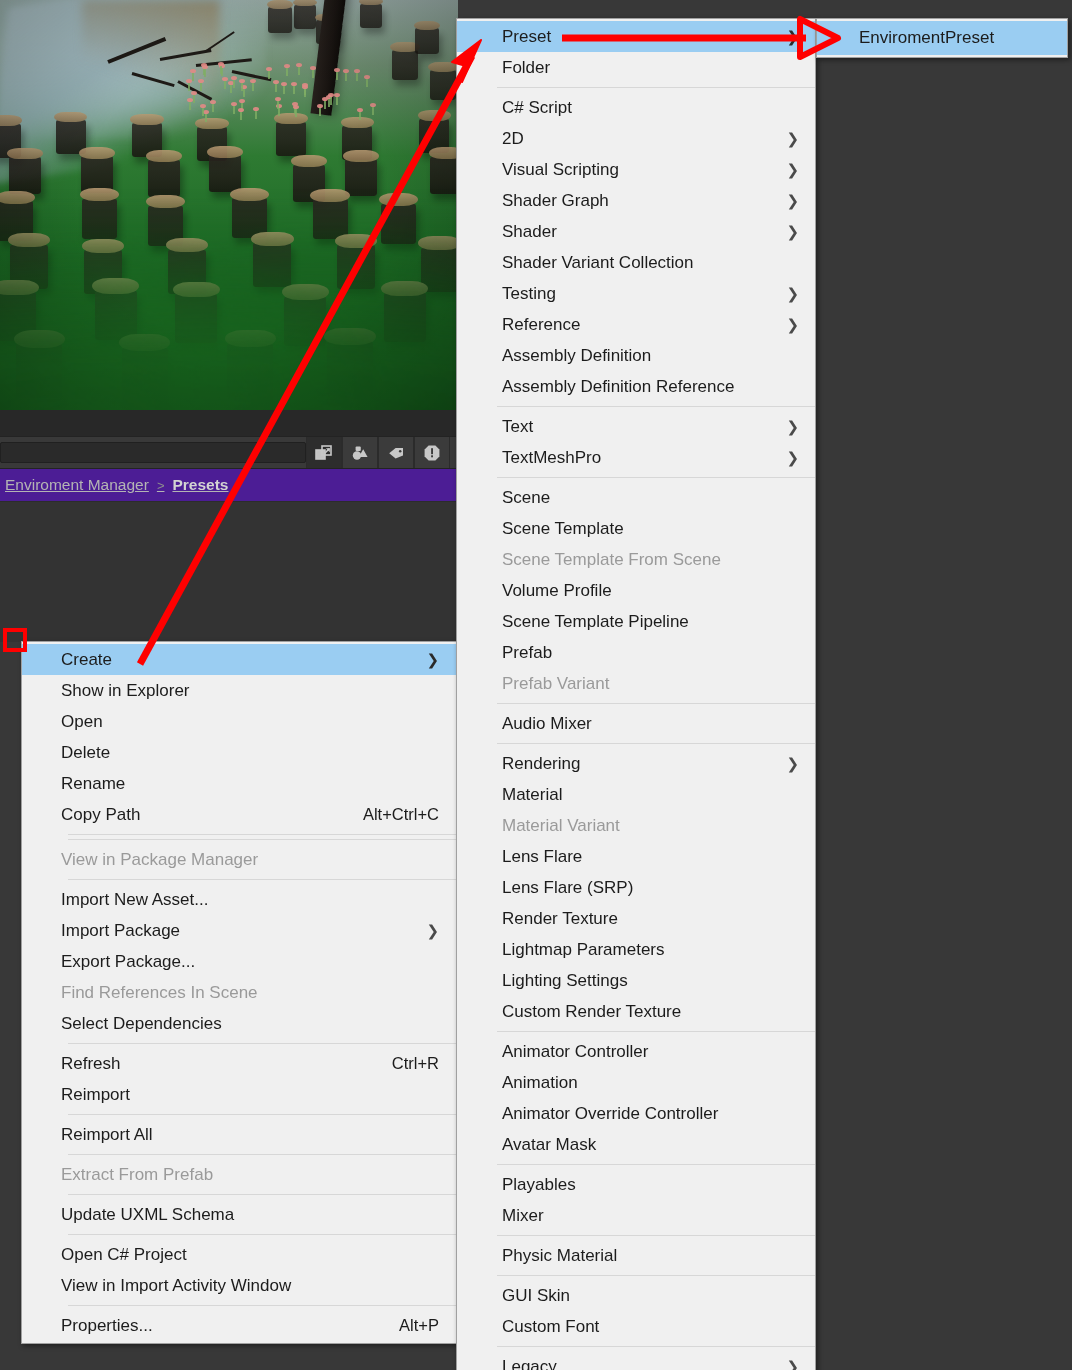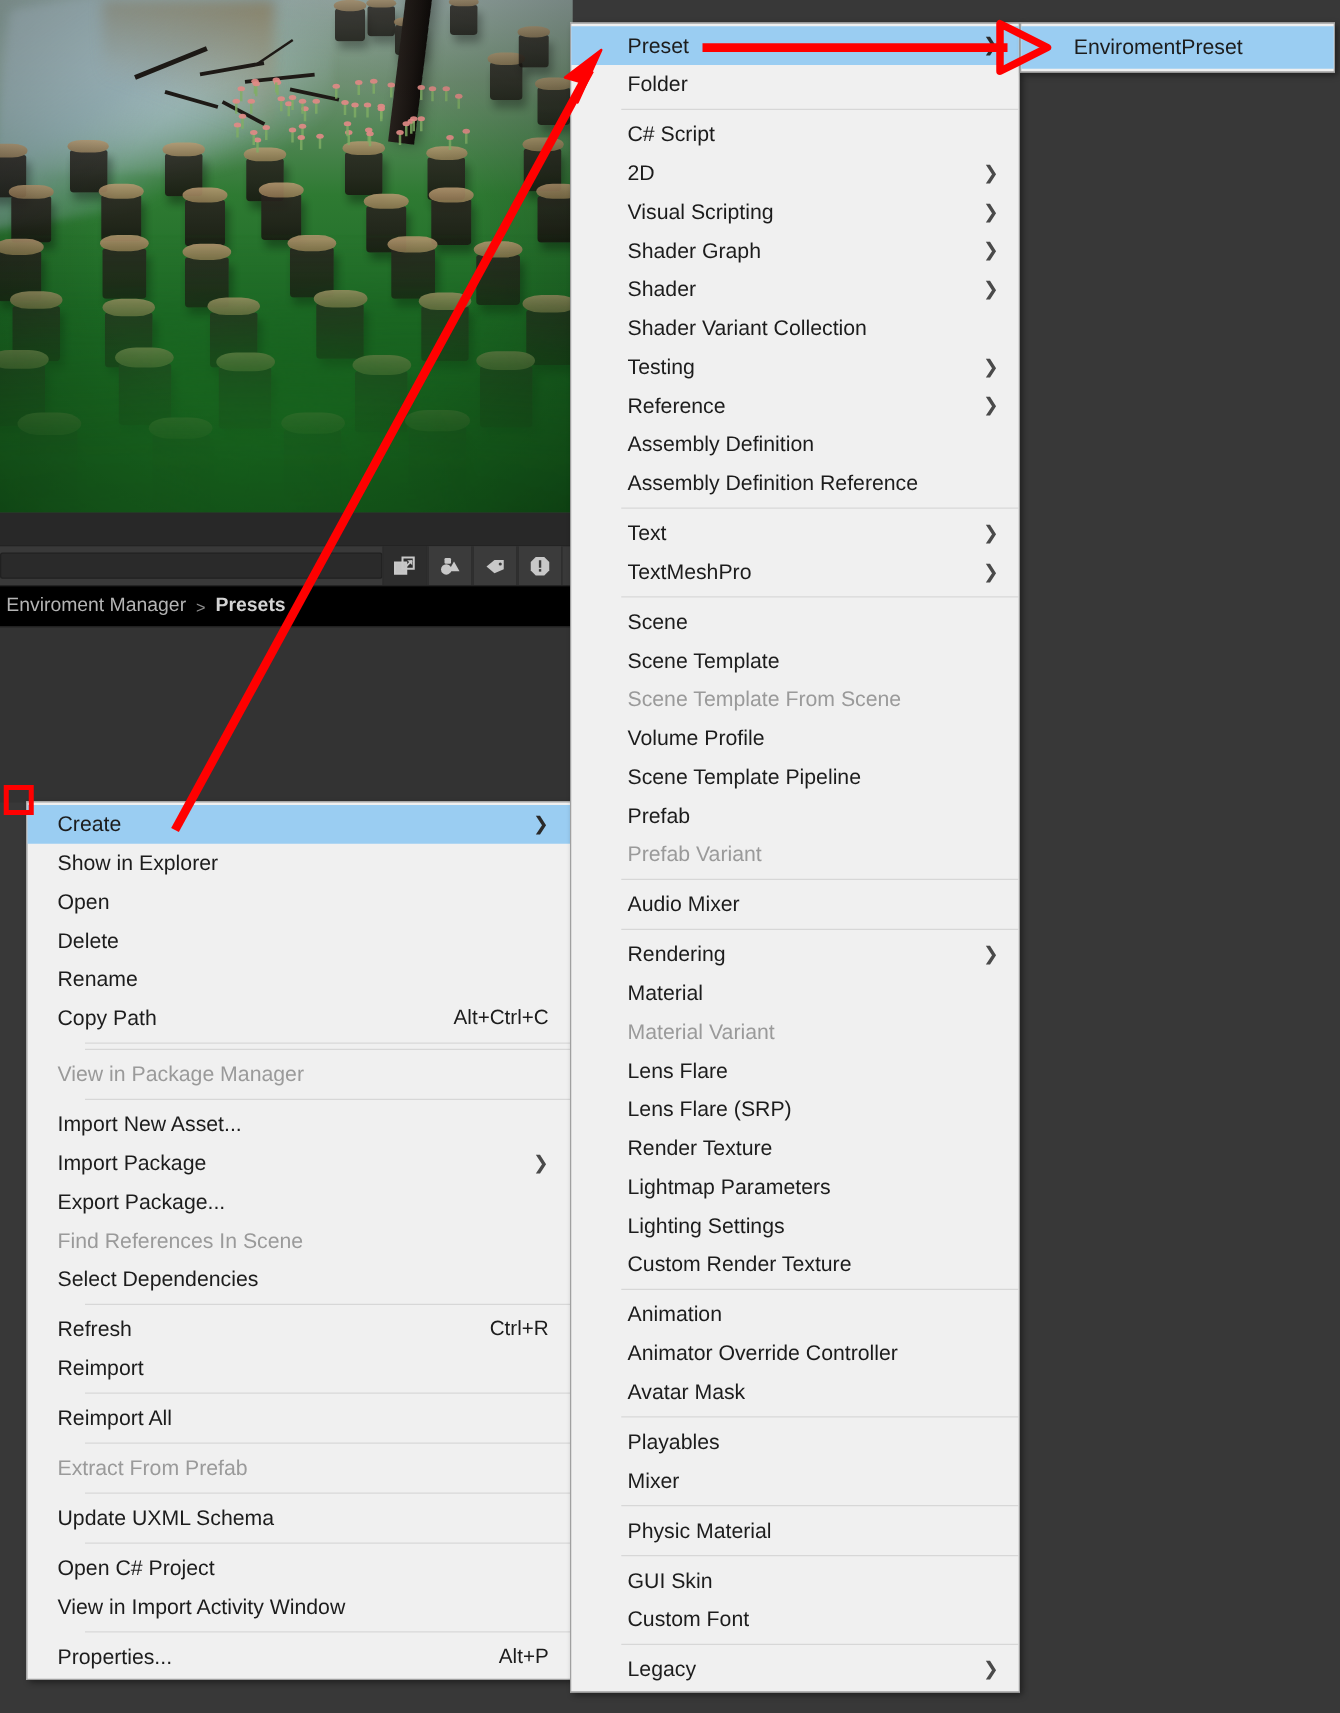--- a/index.html
+++ b/index.html
@@ -86,23 +86,24 @@
     width: 36px; height: 31px; display:flex; align-items:center; justify-content:center;
     border-left: 1px solid #2b2b2b; border-right: 1px solid #2b2b2b;
     background: #3b3b3b;
   }
   .tb-btn.pressed { background:#2d2d2d; }
   .tb-btn svg { display:block; }
   .tb-btn .gl { fill: #c4c4c4; }
 
   .breadcrumb {
     position: absolute; left: 0; top: 469px; width: 458px; height: 33px;
-    background: #000000; display: flex; align-items: center; padding-left: 5px;
+    background: #4c1d95; display: flex; align-items: center; padding-left: 5px;
     font-size: 15.5px; color: #b4b4b4;
     border-bottom: 1px solid #2c2c2c;
+    text-decoration: underline;
   }
   .breadcrumb .sep { margin: 0 8px; color: #8e8e8e; font-size: 13px; }
   .breadcrumb .cur { color: #d3d3d3; font-weight: bold; }
   .proj-body { position: absolute; left:0; top:502px; width:458px; height:140px; background:#333333; }
 
   
   .menu {
     position: absolute;
     background: #f0f0f0;
     border: 1px solid #a0a0a0;
@@ -121,21 +122,21 @@
   .mi .arrow { margin-left: auto; color: #4a4a4a; font-size: 15px; line-height: 1; }
   .mi.disabled .label { color: #9a9a9a; }
   .mi.highlight { background: #9acdf2; }
   .mi.highlight .arrow { color: #2a2a2a; }
   .sep-line { height: 1px; background: #d7d7d7; margin: 4px 10px 4px 33px; }
 
   
   #ctx-menu {
     left: 21px; top: 641px; width: 437px;
   }
-  #ctx-menu .mi { height: 31px; padding-left: 24px; padding-right: 18px; }
+  #ctx-menu .mi { height: 31px; padding-left: 39px; padding-right: 18px; }
   #ctx-menu .sep-line { margin-left: 46px; margin-right: 0px; }
 
   
   #create-menu {
     left: 456px; top: 18px; width: 360px;
   }
   #create-menu .mi { height: 31px; padding-left: 45px; padding-right: 16px; }
   #create-menu .sep-line { margin-left: 40px; margin-right: 0px; }
 
   
@@ -536,20 +537,23 @@
         <span class="label">Lightmap Parameters</span>
       </div>
       <div class="mi">
         <span class="label">Lighting Settings</span>
       </div>
       <div class="mi">
         <span class="label">Custom Render Texture</span>
       </div>
       <div class="sep-line"></div>
       <div class="mi">
+        <span class="label">Animator Controller</span>
+      </div>
+      <div class="mi">
         <span class="label">Animation</span>
       </div>
       <div class="mi">
         <span class="label">Animator Override Controller</span>
       </div>
       <div class="mi">
         <span class="label">Avatar Mask</span>
       </div>
       <div class="sep-line"></div>
       <div class="mi">

